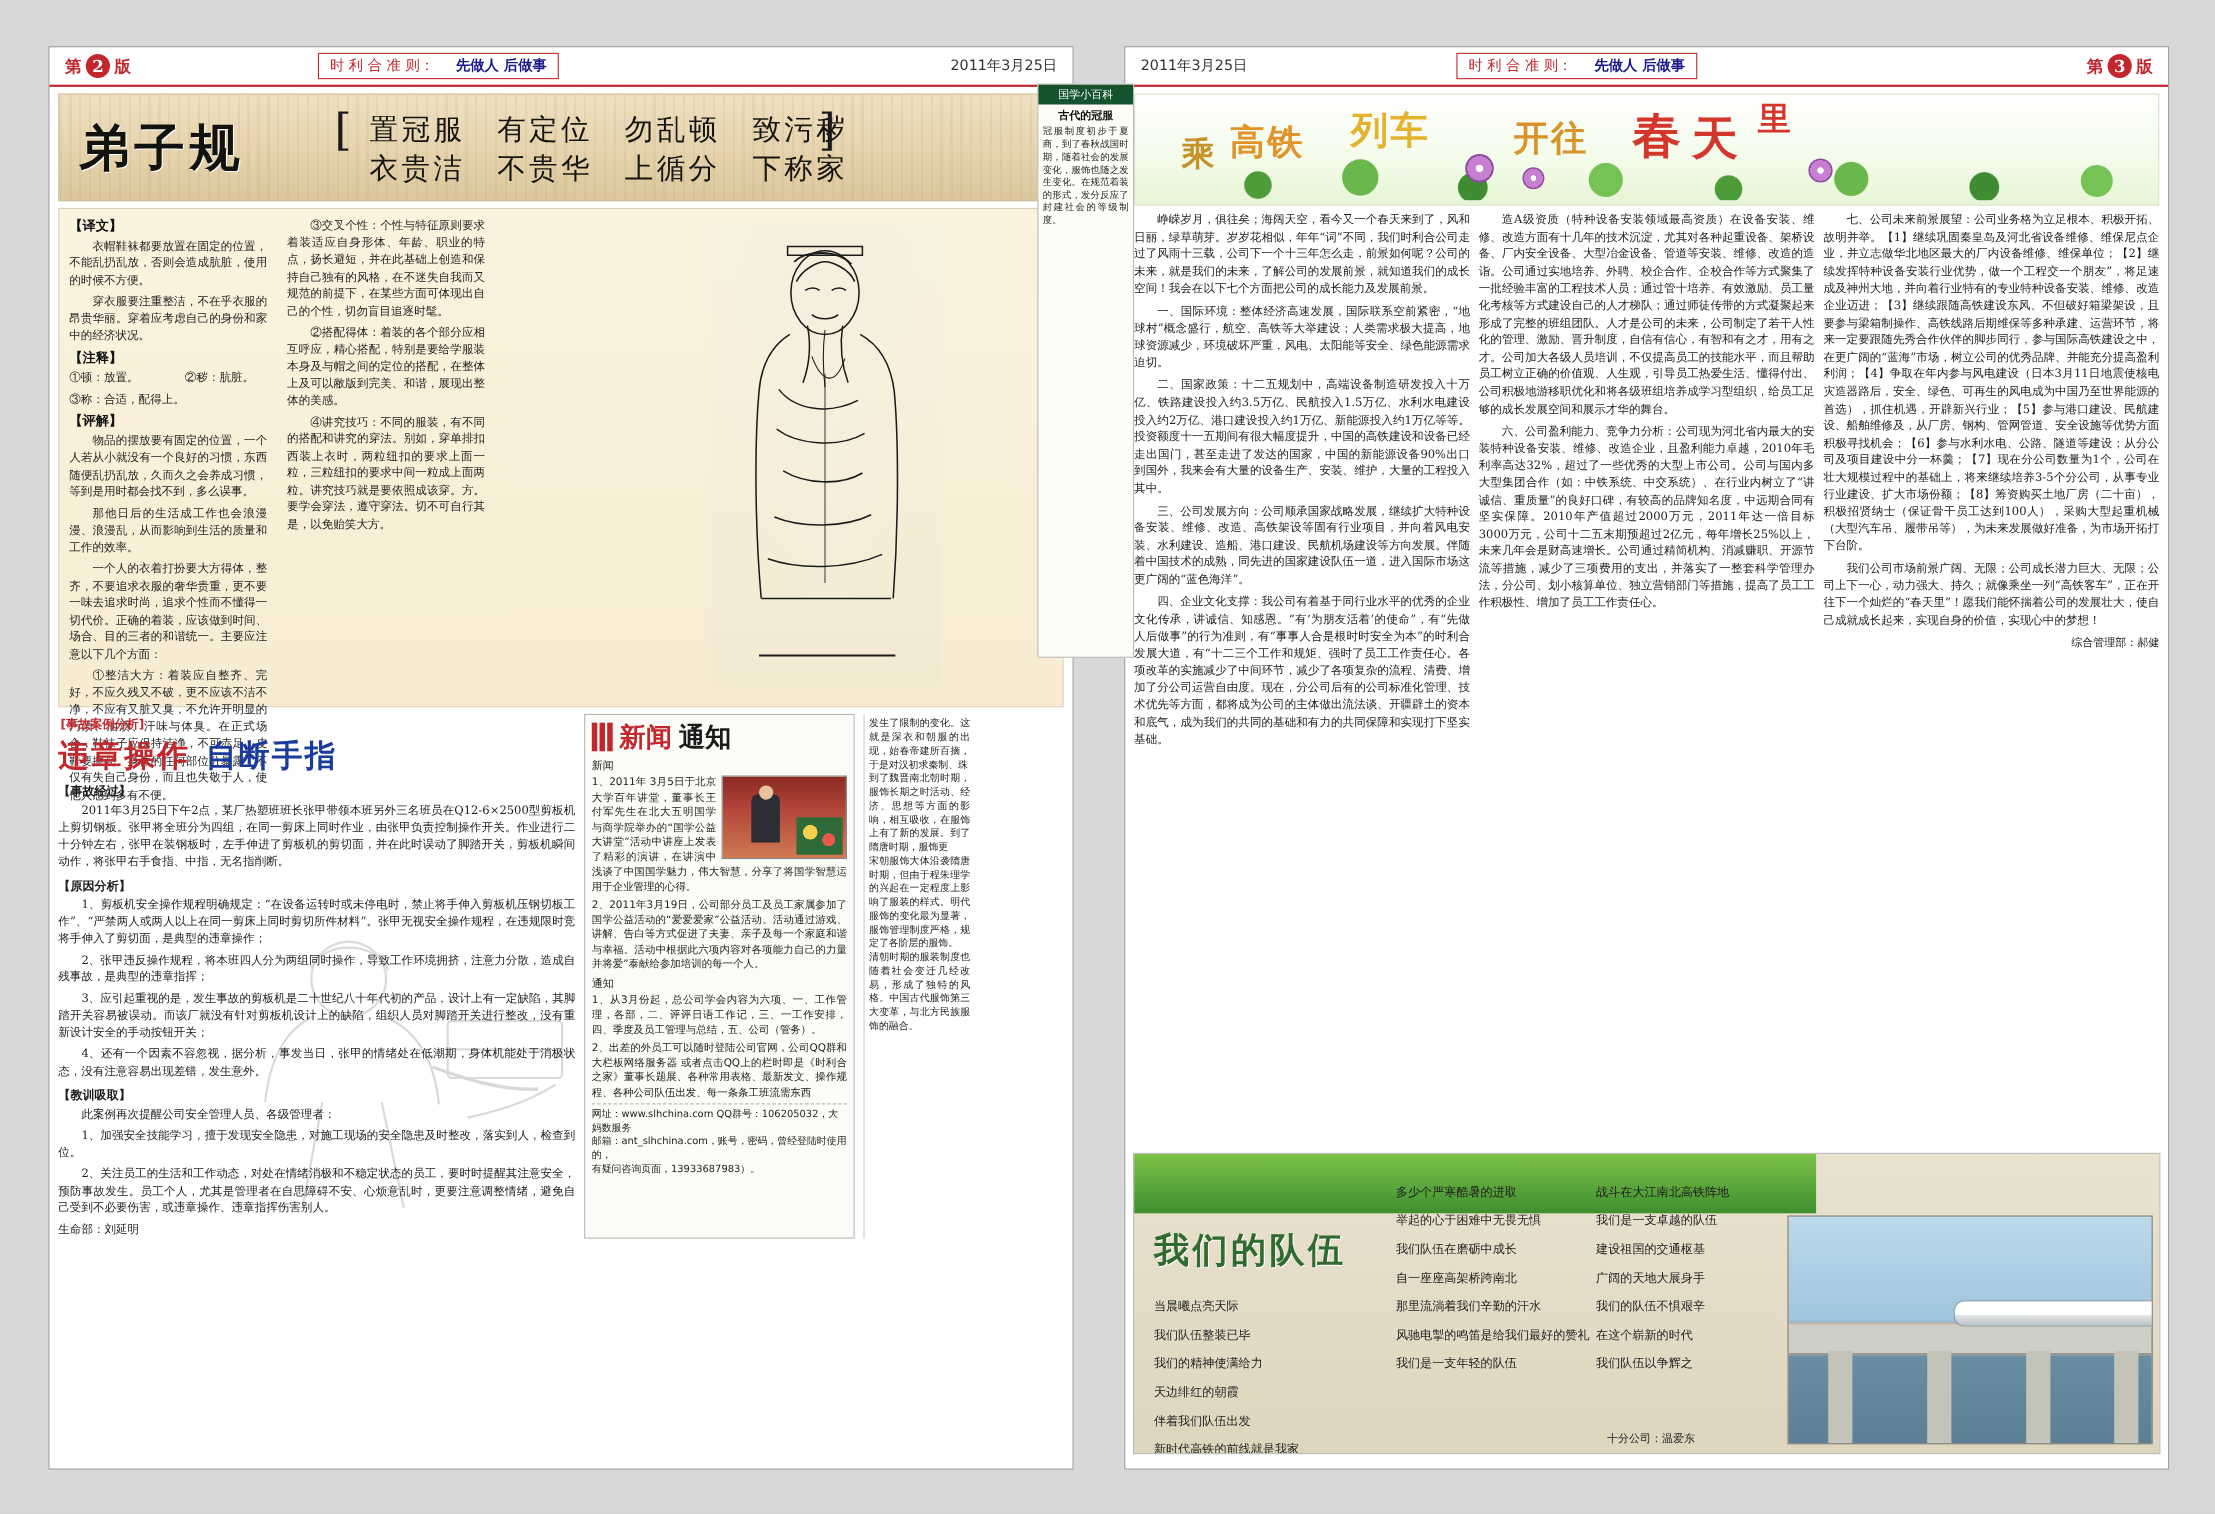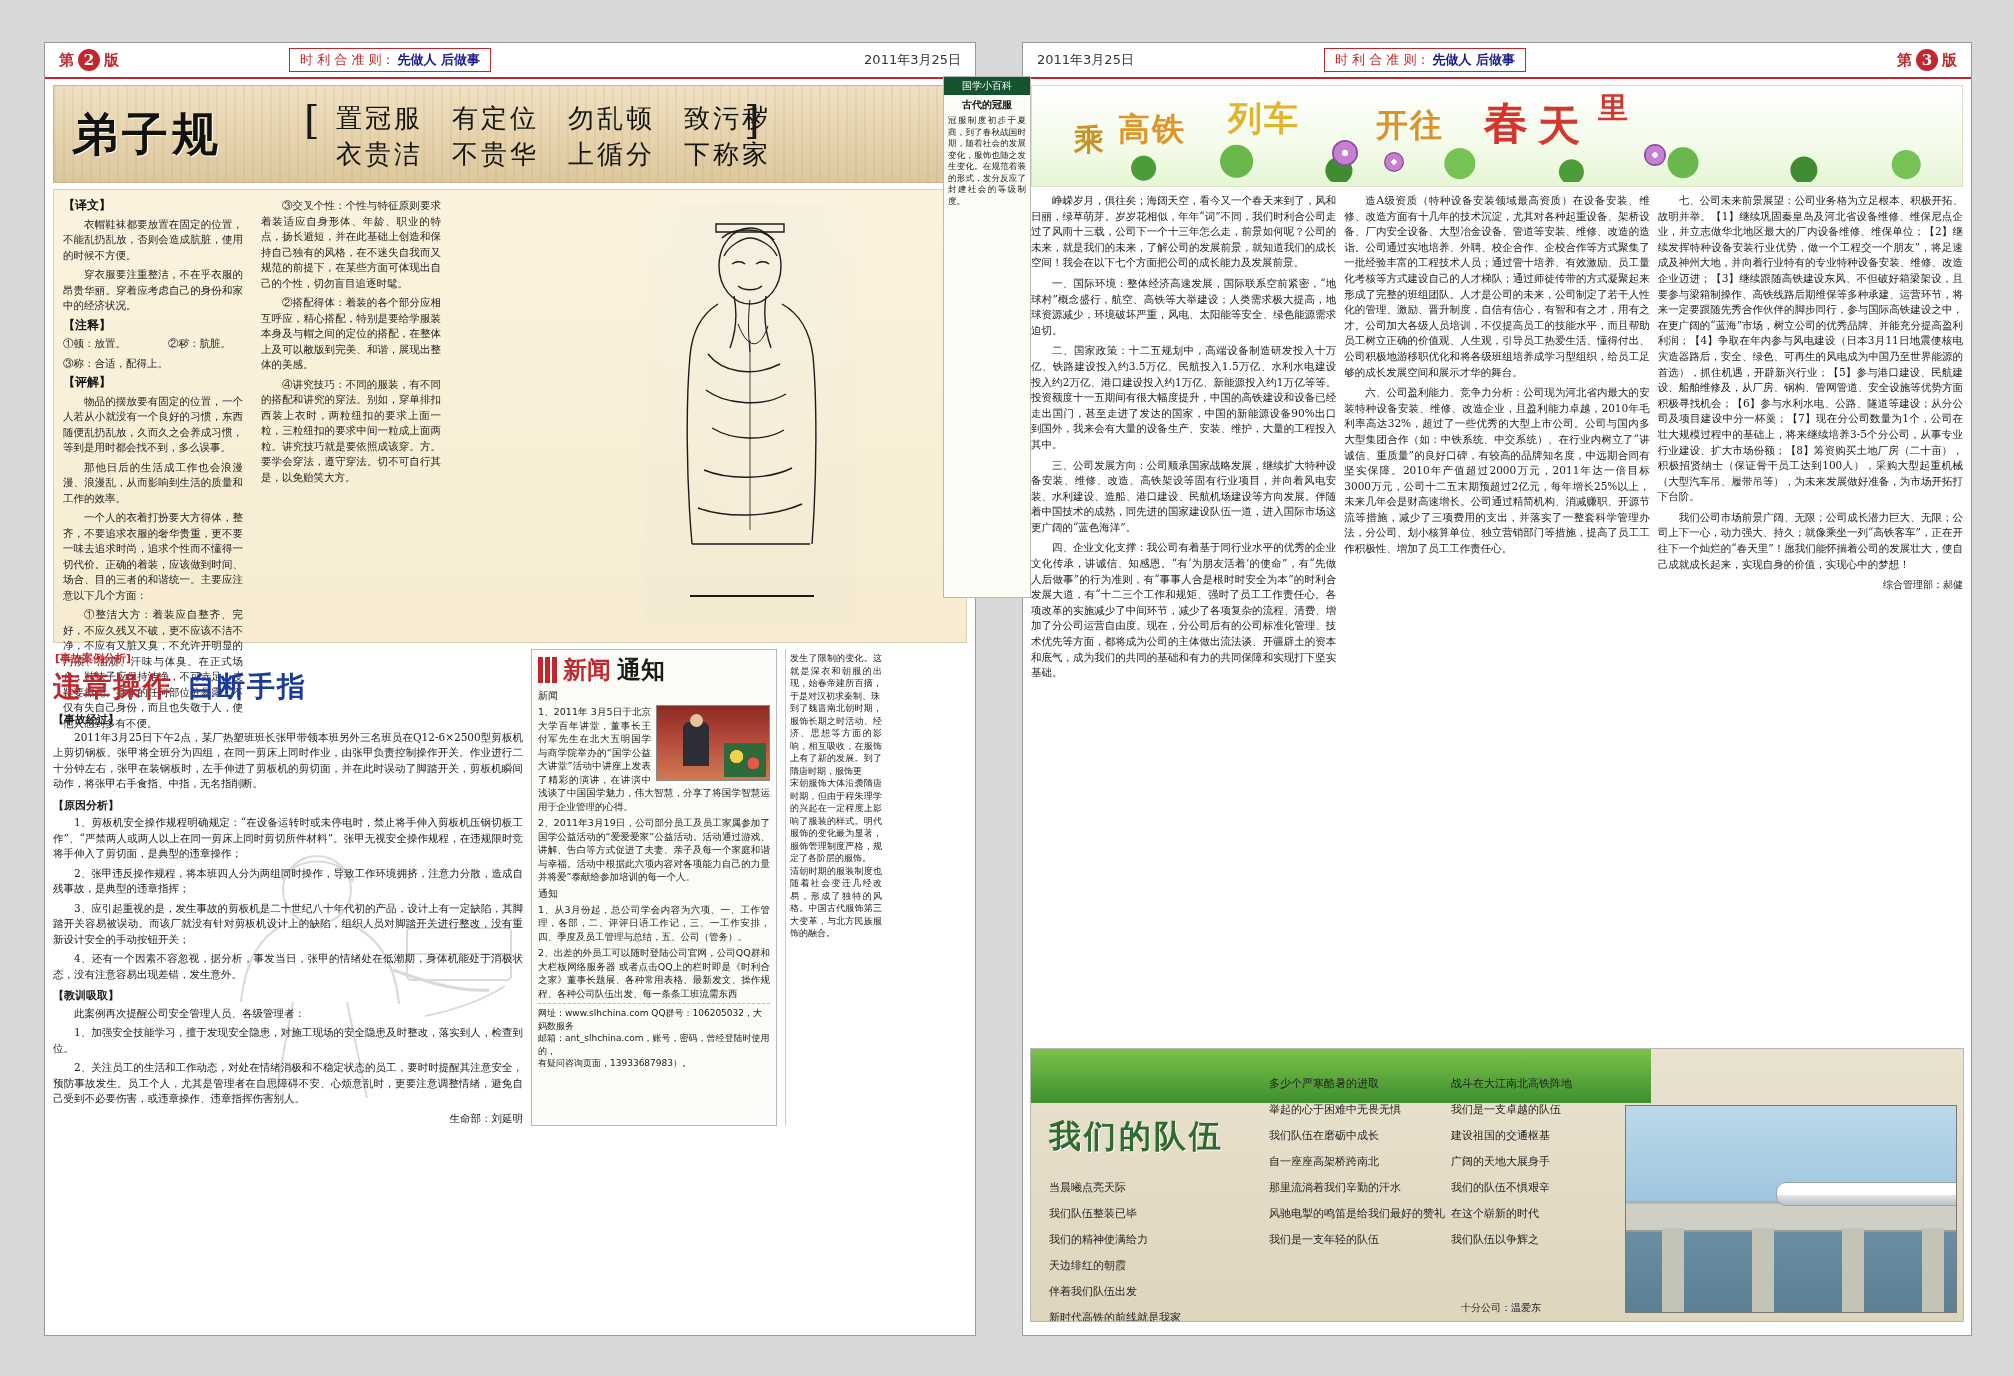--- a/index.html
+++ b/index.html
@@ -30,21 +30,21 @@
     color:#c1272d;font-weight:bold;font-size:15px;
     display:flex;align-items:baseline;gap:2px;
   }
   .page-num .circle{
     display:inline-block;width:22px;height:22px;border-radius:50%;
     background:#c1272d;color:#fff;font-size:15px;line-height:22px;
     text-align:center;margin:0 2px;
   }
   .motto{
     border:1px solid #c1272d;padding:2px 10px;font-size:13px;color:#c1272d;
-    display:flex;gap:3px;align-items:center;white-space:nowrap;
+    display:flex;gap:20px;align-items:center;white-space:nowrap;
   }
   .motto .rule{color:#1a1a8c;font-weight:bold;}
   .mast-date{font-size:13px;color:#333;}
 
   
   .banner{
     position:relative;margin:6px 8px 0 8px;height:96px;
     background:linear-gradient(180deg,#efe0c2 0%,#e6d3ad 55%,#dcc79c 100%);
     border:1px solid #c9b388;overflow:hidden;
   }
@@ -117,21 +117,21 @@
     font-family:"DejaVu Serif","Liberation Serif",serif;
     font-size:10.5px;line-height:15.5px;color:#1b1b1b;text-align:justify;
     margin-top:4px;position:relative;z-index:2;
   }
   .case-text h5{margin:6px 0 2px;font-size:11px;}
   .case-text p{margin:0 0 4px;text-indent:2em;}
   .case-ghost{
     position:absolute;right:-4px;bottom:6px;width:330px;height:300px;
     opacity:.18;z-index:1;pointer-events:none;
   }
-  .signature{text-align:right;font-size:10.5px;margin-top:0;}
+  .signature{text-align:left;font-size:10.5px;margin-top:0;}
 
   
   .notice{
     width:232px;border:1px solid #b9b9b9;background:#fbfbf7;padding:4px 6px;
   }
   .notice-head{display:flex;align-items:center;gap:6px;}
   .notice-head .bars{display:flex;gap:2px;}
   .notice-head .bars i{display:block;width:5px;height:26px;background:#c1272d;}
   .notice-head .t1{font-size:24px;color:#c1272d;font-weight:bold;font-family:"DejaVu Serif","Liberation Serif",serif;}
   .notice-head .t2{font-size:24px;color:#1b1b1b;font-weight:bold;font-family:"DejaVu Serif","Liberation Serif",serif;}

